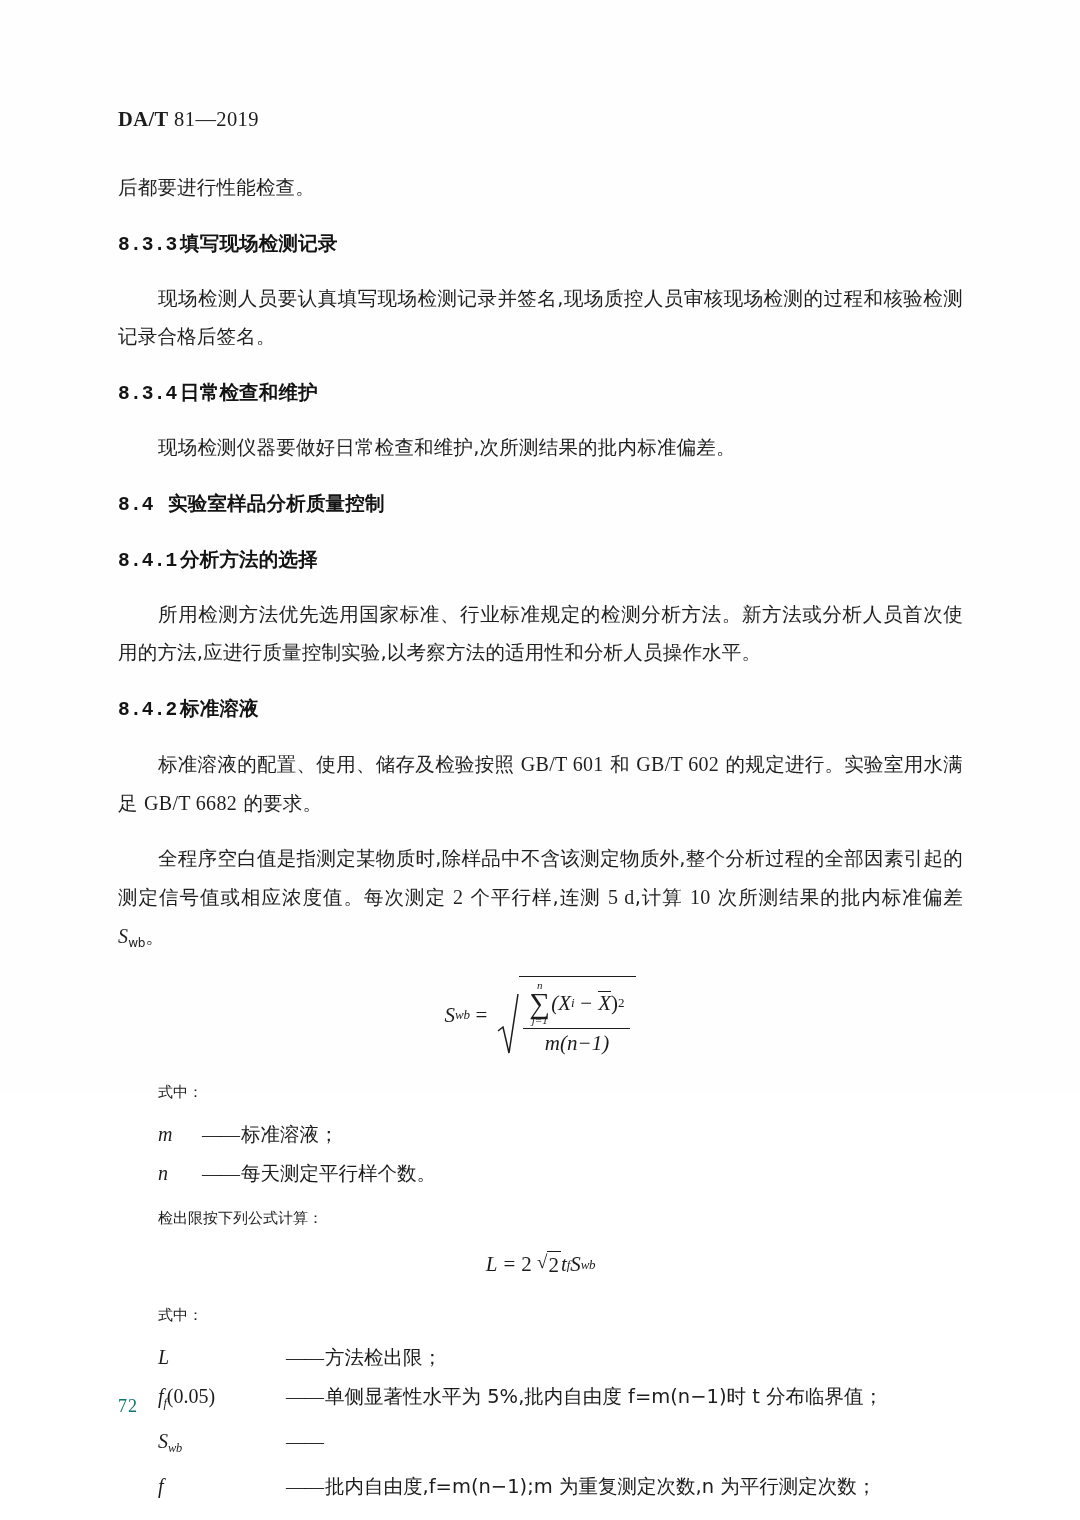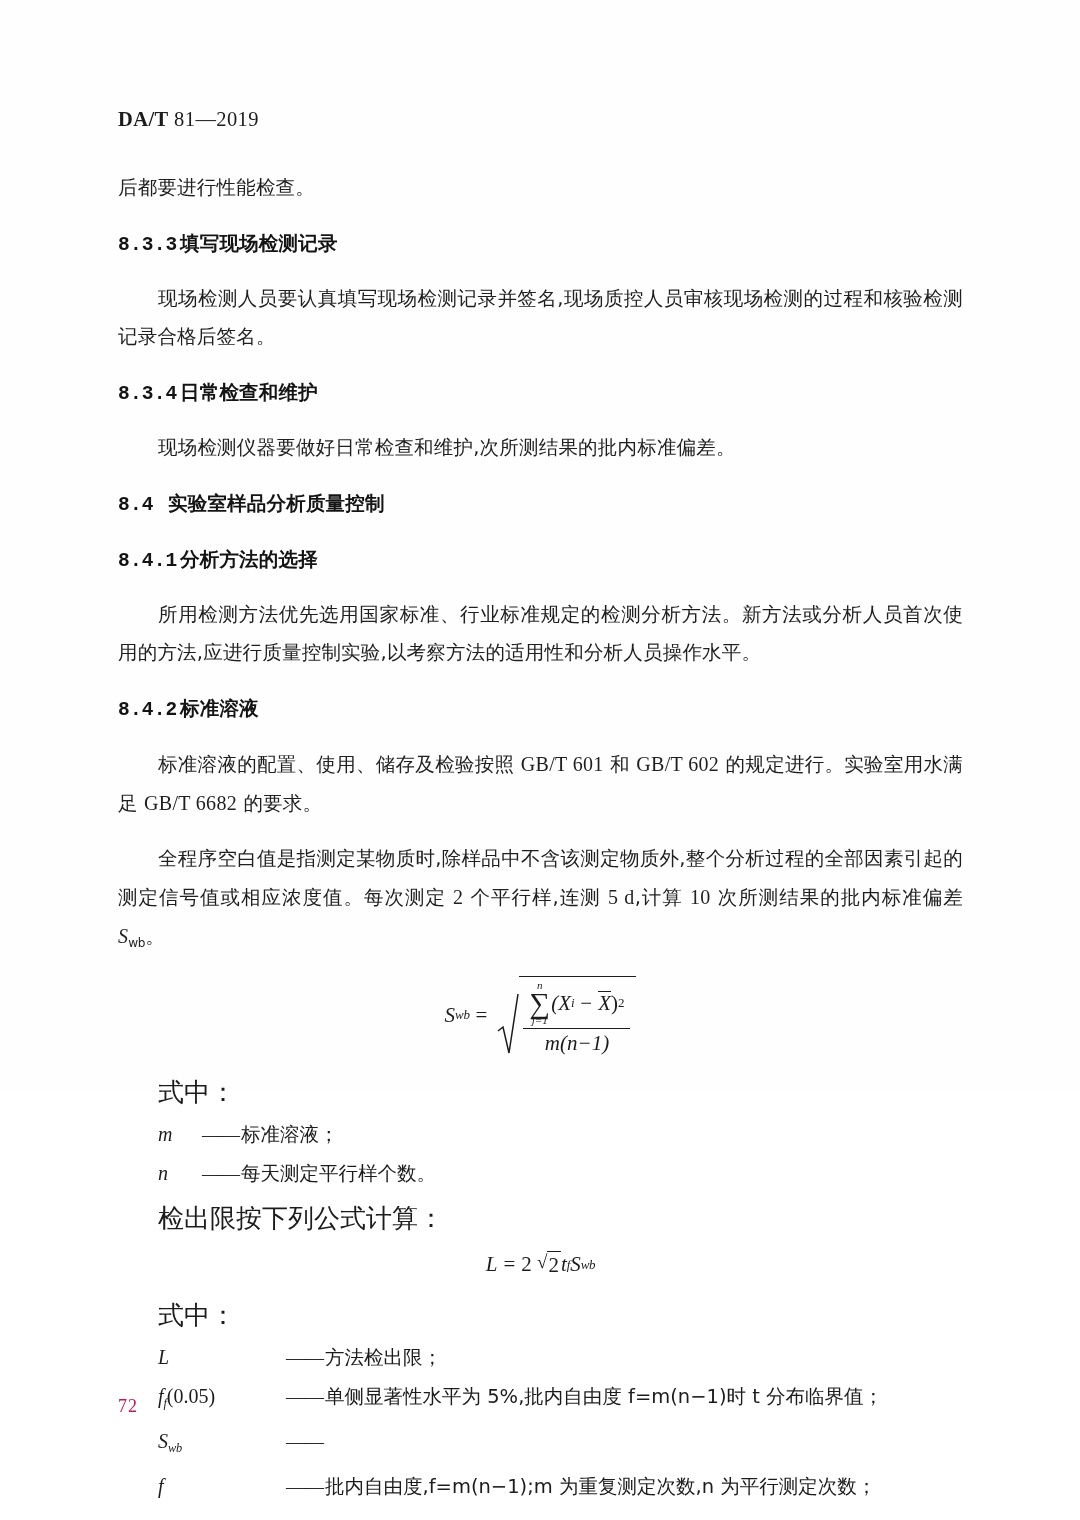--- a/index.html
+++ b/index.html
@@ -204,22 +204,22 @@
     font-family: "Liberation Serif", "DejaVu Serif", serif;
     font-style: normal;
     letter-spacing: -1px;
     margin-right: 2px;
   }
   .defrow .desc {
     font-family: "DejaVu Sans", "Liberation Sans", sans-serif;
     font-size: 19.5px;
   }
   .shi-zhong {
-    font-family: Liberation Sans, sans-serif;
-    font-size: 26px;
+    font-family: Liberation Serif, serif;
+    font-size: 15px;
     line-height: 38px;
     padding-left: 40px;
   }
 
   .para .mi {
     font-family: "Liberation Serif", "DejaVu Serif", serif;
     font-style: italic;
     font-size: 20px;
   }
   .para .mn {
@@ -229,21 +229,21 @@
     letter-spacing: 0.3px;
   }
 
   
   .page-number {
     position: absolute;
     left: 118px;
     top: 1396px;
     font-family: "Liberation Serif", "DejaVu Serif", serif;
     font-size: 18px;
-    color: #be185d;
+    color: #0f766e;
     letter-spacing: 1px;
   }
 </style>
 </head>
 <body>
 
 <div class="page">
   <div class="content">
 
     <div class="running-head">

